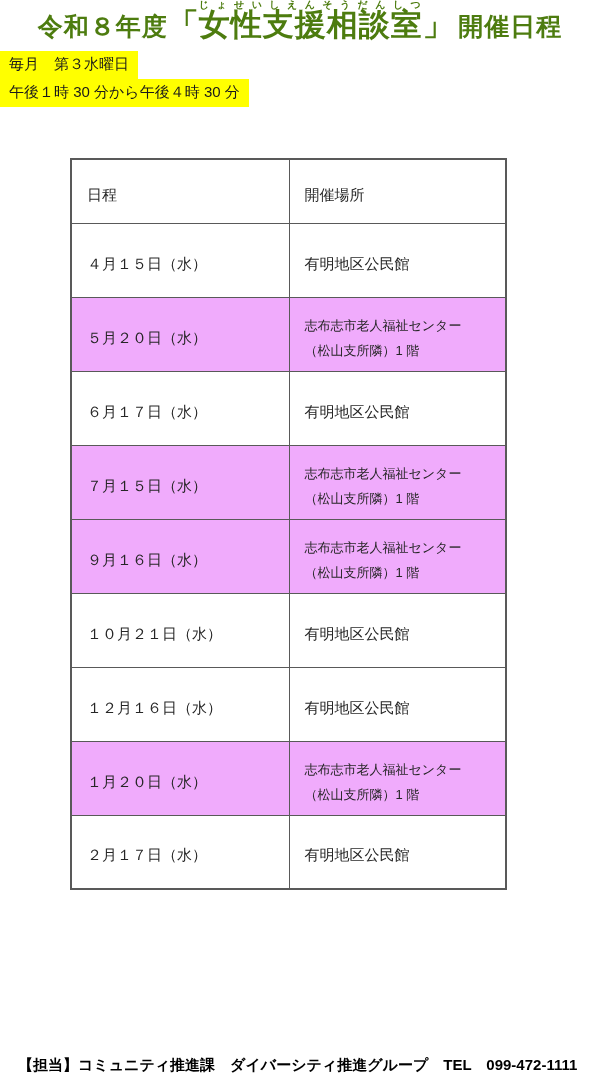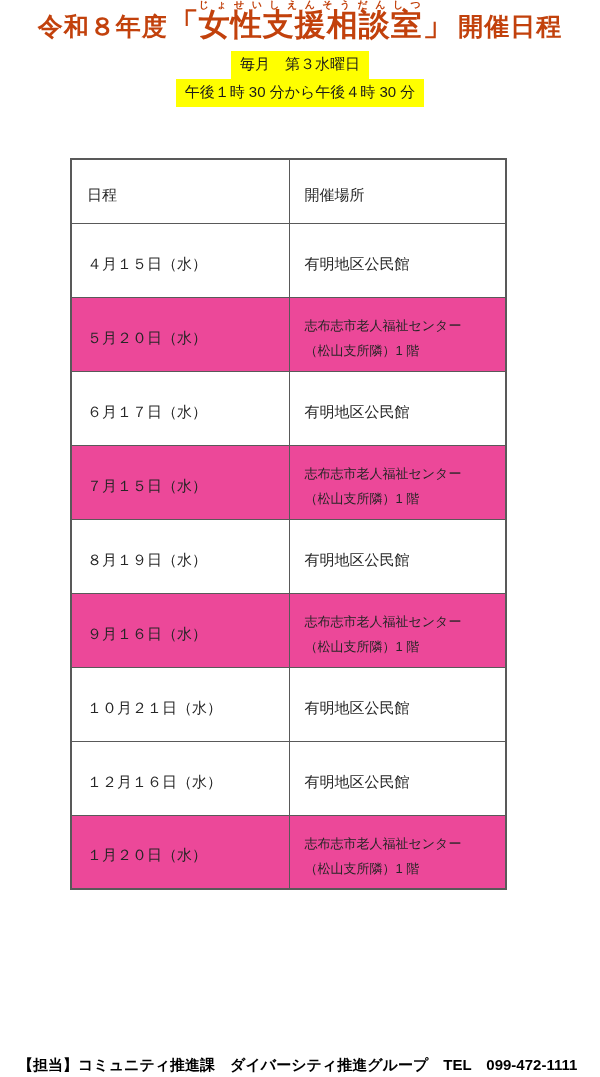--- a/index.html
+++ b/index.html
@@ -10,36 +10,36 @@
     font-family: "Liberation Sans", sans-serif;
     color: #1a1a1a;
   }
   .page { position: relative; width: 600px; height: 1077px; overflow: hidden; }
 
   
   .title-row {
     text-align: center;
     padding-top: 6px;
     font-weight: bold;
-    color: #c2410c;
+    color: #4d7c0f;
     white-space: nowrap;
     line-height: 1.1;
   }
   .t-small { font-size: 25px; letter-spacing: 1px; }
   .t-bracket { font-size: 31px; }
   .t-main ruby { font-size: 31px; letter-spacing: 1px; }
   .t-main rt {
     font-size: 10px;
     font-weight: bold;
     letter-spacing: 2px;
     ruby-align: space-between;
   }
 
   
-  .hl-line { text-align: center; }
+  .hl-line { }
   .hl-line.first { margin-top: 9px; }
   .hl-line.second { }
   .hl {
     display: inline-block;
     background: #ffff00;
     font-size: 15px;
     padding: 4px 9px 5px 9px;
     color: #1a1a1a;
   }
 
@@ -57,21 +57,21 @@
   table.schedule { border: 2px solid #595959; }
   table.schedule th, table.schedule td {
     text-align: left;
     vertical-align: middle;
     font-weight: normal;
     padding: 8px 8px 0 15px;
   }
   tr.hdr { height: 64px; }
   tr.row { height: 74px; }
   .cell-date, .cell-venue-single, th { font-size: 15px; color: #262626; }
-  tr.shaded { background: #ec4899; }
+  tr.shaded { background: #f0abfc; }
   .v-line { font-size: 13px; line-height: 25px; color: #262626; }
 
   
   .footer {
     position: absolute;
     left: 18px; top: 1056px;
     width: 575px;
     font-size: 15px;
     font-weight: bold;
     color: #000000;
@@ -122,24 +122,20 @@
         <td class="cell-date">６月１７日（水）</td>
         <td class="cell-venue-single">有明地区公民館</td>
       </tr>
       <tr class="row shaded">
         <td class="cell-date">７月１５日（水）</td>
         <td>
           <div class="v-line">志布志市老人福祉センター</div>
           <div class="v-line">（松山支所隣）1 階</div>
         </td>
       </tr>
-      <tr class="row">
-        <td class="cell-date">８月１９日（水）</td>
-        <td class="cell-venue-single">有明地区公民館</td>
-      </tr>
       <tr class="row shaded">
         <td class="cell-date">９月１６日（水）</td>
         <td>
           <div class="v-line">志布志市老人福祉センター</div>
           <div class="v-line">（松山支所隣）1 階</div>
         </td>
       </tr>
       <tr class="row">
         <td class="cell-date">１０月２１日（水）</td>
         <td class="cell-venue-single">有明地区公民館</td>
@@ -148,18 +144,22 @@
         <td class="cell-date">１２月１６日（水）</td>
         <td class="cell-venue-single">有明地区公民館</td>
       </tr>
       <tr class="row shaded">
         <td class="cell-date">１月２０日（水）</td>
         <td>
           <div class="v-line">志布志市老人福祉センター</div>
           <div class="v-line">（松山支所隣）1 階</div>
         </td>
       </tr>
+      <tr class="row">
+        <td class="cell-date">２月１７日（水）</td>
+        <td class="cell-venue-single">有明地区公民館</td>
+      </tr>
     </tbody>
   </table>
 
   <div class="footer">【担当】コミュニティ推進課　ダイバーシティ推進グループ　TEL　099-472-1111</div>
 
 </div>
 
 </body></html>

